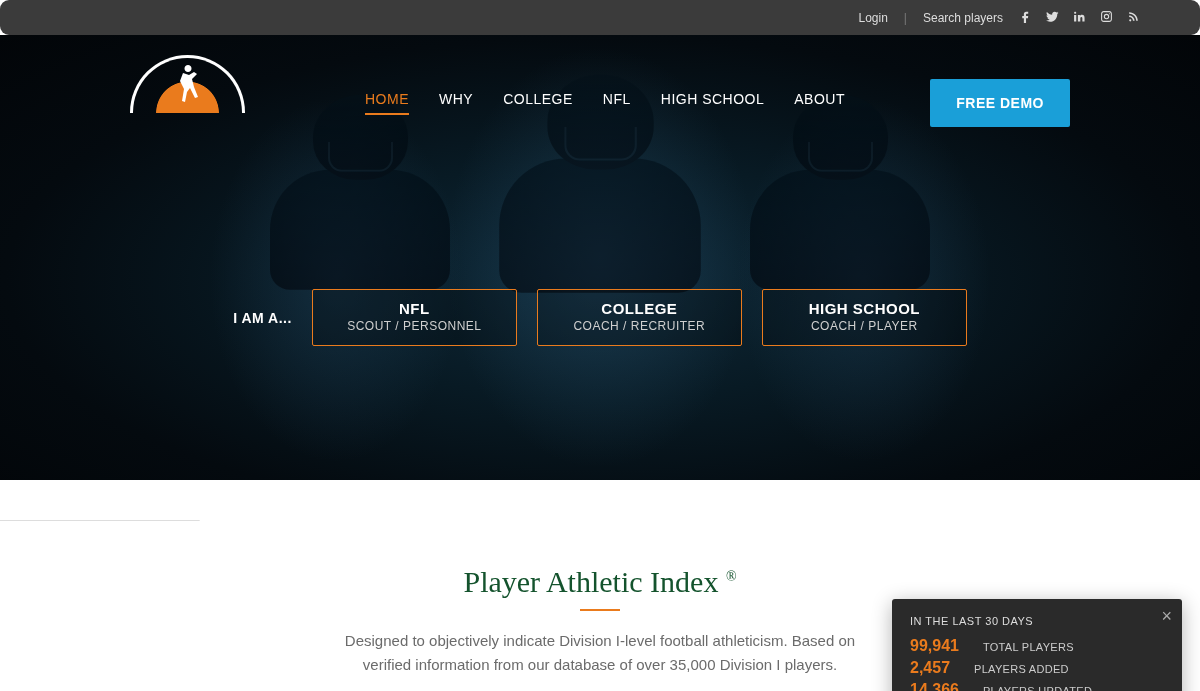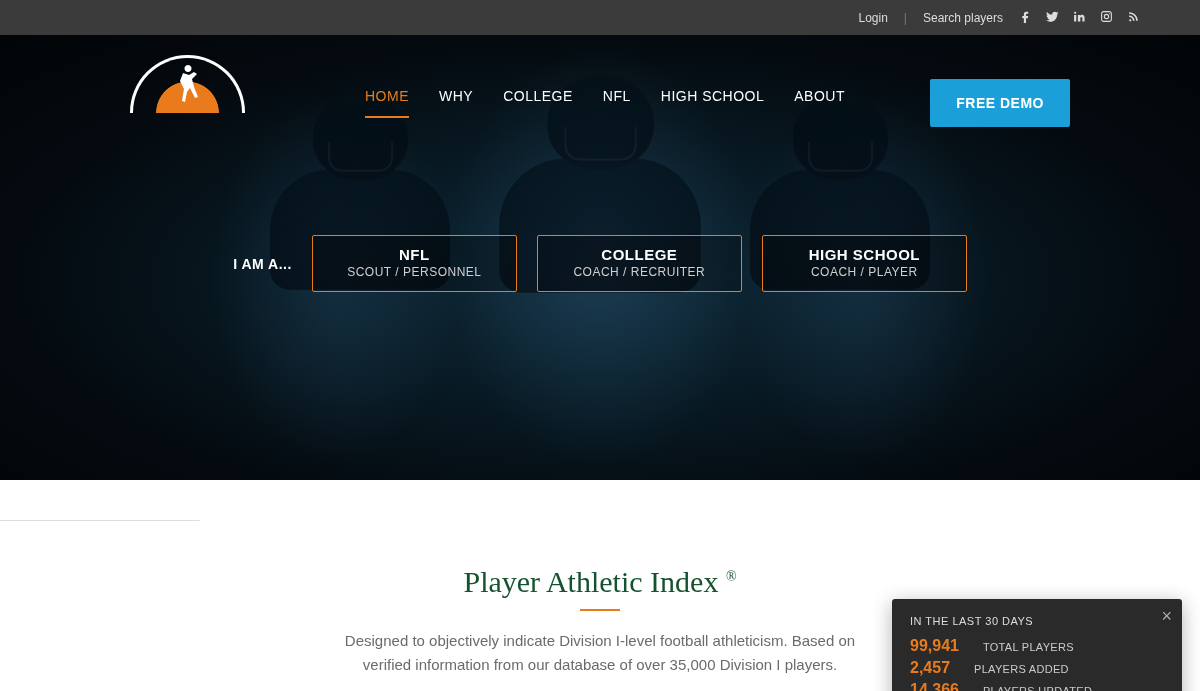--- a/index.html
+++ b/index.html
@@ -1,18 +1,18 @@
 <!DOCTYPE html>
 <html><head>
 <meta charset="utf-8">
 <style>
 * { margin: 0; padding: 0; box-sizing: border-box; }
 body { font-family: -apple-system, BlinkMacSystemFont, "Segoe UI", Arial, sans-serif; width: 1200px; background: #fff; }
 
-.topbar { background: #3b3b3b; height: 35px; display: flex; align-items: center; justify-content: flex-end; padding: 0 60px; gap: 16px; font-size: 12px; }
+.topbar { background: #3b3b3b; height: 35px; display: flex; align-items: center; justify-content: flex-end; padding: 0 60px; gap: 16px; font-size: 12px; border-radius: 9px; }
 .topbar a { color: #ddd; text-decoration: none; }
 .topbar .sep { color: #777; }
 .social { display: flex; gap: 14px; align-items: center; }
 .social svg { width: 13px; height: 13px; fill: #ddd; }
 
 .hero { position: relative; background: radial-gradient(ellipse at 50% 55%, #0f2a3a 0%, #081a24 35%, #040a0f 70%, #020508 100%); height: 445px; overflow: hidden; }
 .hero::before { content:""; position:absolute; inset:0; background:
   radial-gradient(ellipse 180px 260px at 28% 55%, rgba(40,80,110,0.35), transparent 70%),
   radial-gradient(ellipse 220px 300px at 50% 50%, rgba(45,90,120,0.4), transparent 70%),
   radial-gradient(ellipse 180px 260px at 72% 55%, rgba(40,80,110,0.35), transparent 70%);
@@ -30,29 +30,29 @@
 .logo-arc::before{content:"";position:absolute;left:-3px;right:-3px;top:-3px;bottom:0;border-radius:115px 115px 0 0;}
 .logo-runner { position:absolute; top:8px; left:50%; transform:translateX(-50%); width:40px; height:42px; }
 .logo-runner svg{width:100%;height:100%;}
 .logo-badge { position:absolute; top:50px; left:0; right:0; text-align:center; }
 .logo-badge .t1 { background:#ea7b1d; color:#fff; font-size:11px; font-weight:800; letter-spacing:1px; padding:2px 6px; display:inline-block; font-family:Arial Black,Arial; }
 .logo-badge .t2 { background:#fff; color:#222; font-size:14px; font-weight:900; letter-spacing:0.5px; padding:1px 4px 2px; display:block; margin:1px auto 0; width:106px; font-family:Arial Black,Arial; }
 .logo-ball { width:20px; height:10px; background:#ea7b1d; border-radius:50%; margin:2px auto 0; position:relative;}
 .logo-ball::after{content:"";position:absolute;left:4px;right:4px;top:4px;height:1px;background:#fff;}
 
 .nav-links { display:flex; gap:30px; margin-left:120px; }
-.nav-links a { color:#fff; text-decoration:none; font-size:14px; font-weight:500; letter-spacing:0.5px; padding-bottom:12px; }
+.nav-links a { color:#fff; text-decoration:none; font-size:14px; font-weight:500; letter-spacing:0.5px; padding-bottom:6px; }
 .nav-links a.active { color:#ea7b1d; border-bottom:2px solid #ea7b1d; }
 .demo-btn { margin-left:auto; background:#1a9fd8; color:#fff; font-weight:700; font-size:14px; letter-spacing:0.5px; padding:16px 26px; border:none; cursor:pointer; border-radius:2px; }
 
 .hero-content { position:relative; z-index:5; text-align:center; padding-top:65px; }
 .hero h1 { font-family: Georgia, "Times New Roman", serif; color:#fff; font-size:54px; font-weight:600; letter-spacing:0.5px; display:inline-block; position:relative; }
 .hero h1 .reg { font-size:16px; vertical-align:super; position:relative; top:-18px; left:4px; }
 
-.role-row { display:flex; align-items:center; justify-content:center; gap:20px; margin-top:20px; }
+.role-row { display:flex; align-items:center; justify-content:center; gap:20px; margin-top:74px; }
 .role-label { color:#fff; font-size:14px; font-weight:700; letter-spacing:0.5px; }
 .role-btn { border:1.5px solid #ea7b1d; background:rgba(0,0,0,0.25); width:205px; padding:10px 0 12px; cursor:pointer; border-radius:2px; }
 .role-btn .r1 { color:#fff; font-size:15px; font-weight:800; letter-spacing:0.5px; display:block; }
 .role-btn .r2 { color:#cfcfcf; font-size:12px; font-weight:500; letter-spacing:0.5px; display:block; margin-top:2px; }
 
 .section2 { background:#fff; padding:85px 40px 20px; text-align:center; position:relative; }
 .diag { position:absolute; left:0; top:40px; width:200px; height:140px; overflow:hidden; }
 .diag::before{content:"";position:absolute;left:-40px;top:0;width:240px;height:140px;border-top:1px solid #ddd;transform:skewX(-35deg);transform-origin:top left;}
 .section2 h2 { font-family: Georgia, "Times New Roman", serif; font-size:30px; color:#14532d; font-weight:500;text-align:center; }
 .section2 h2 .reg { font-size:14px; vertical-align:super; }

